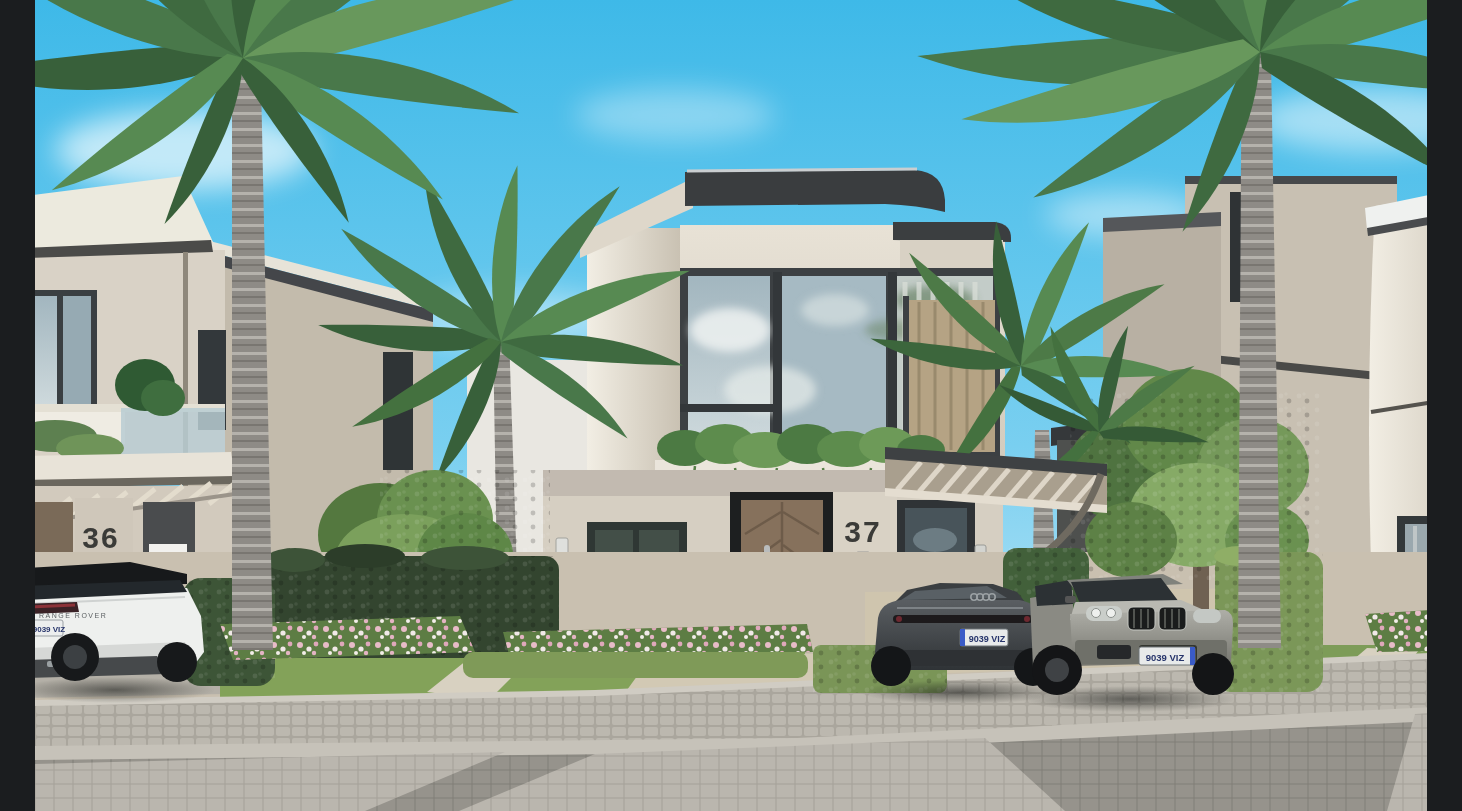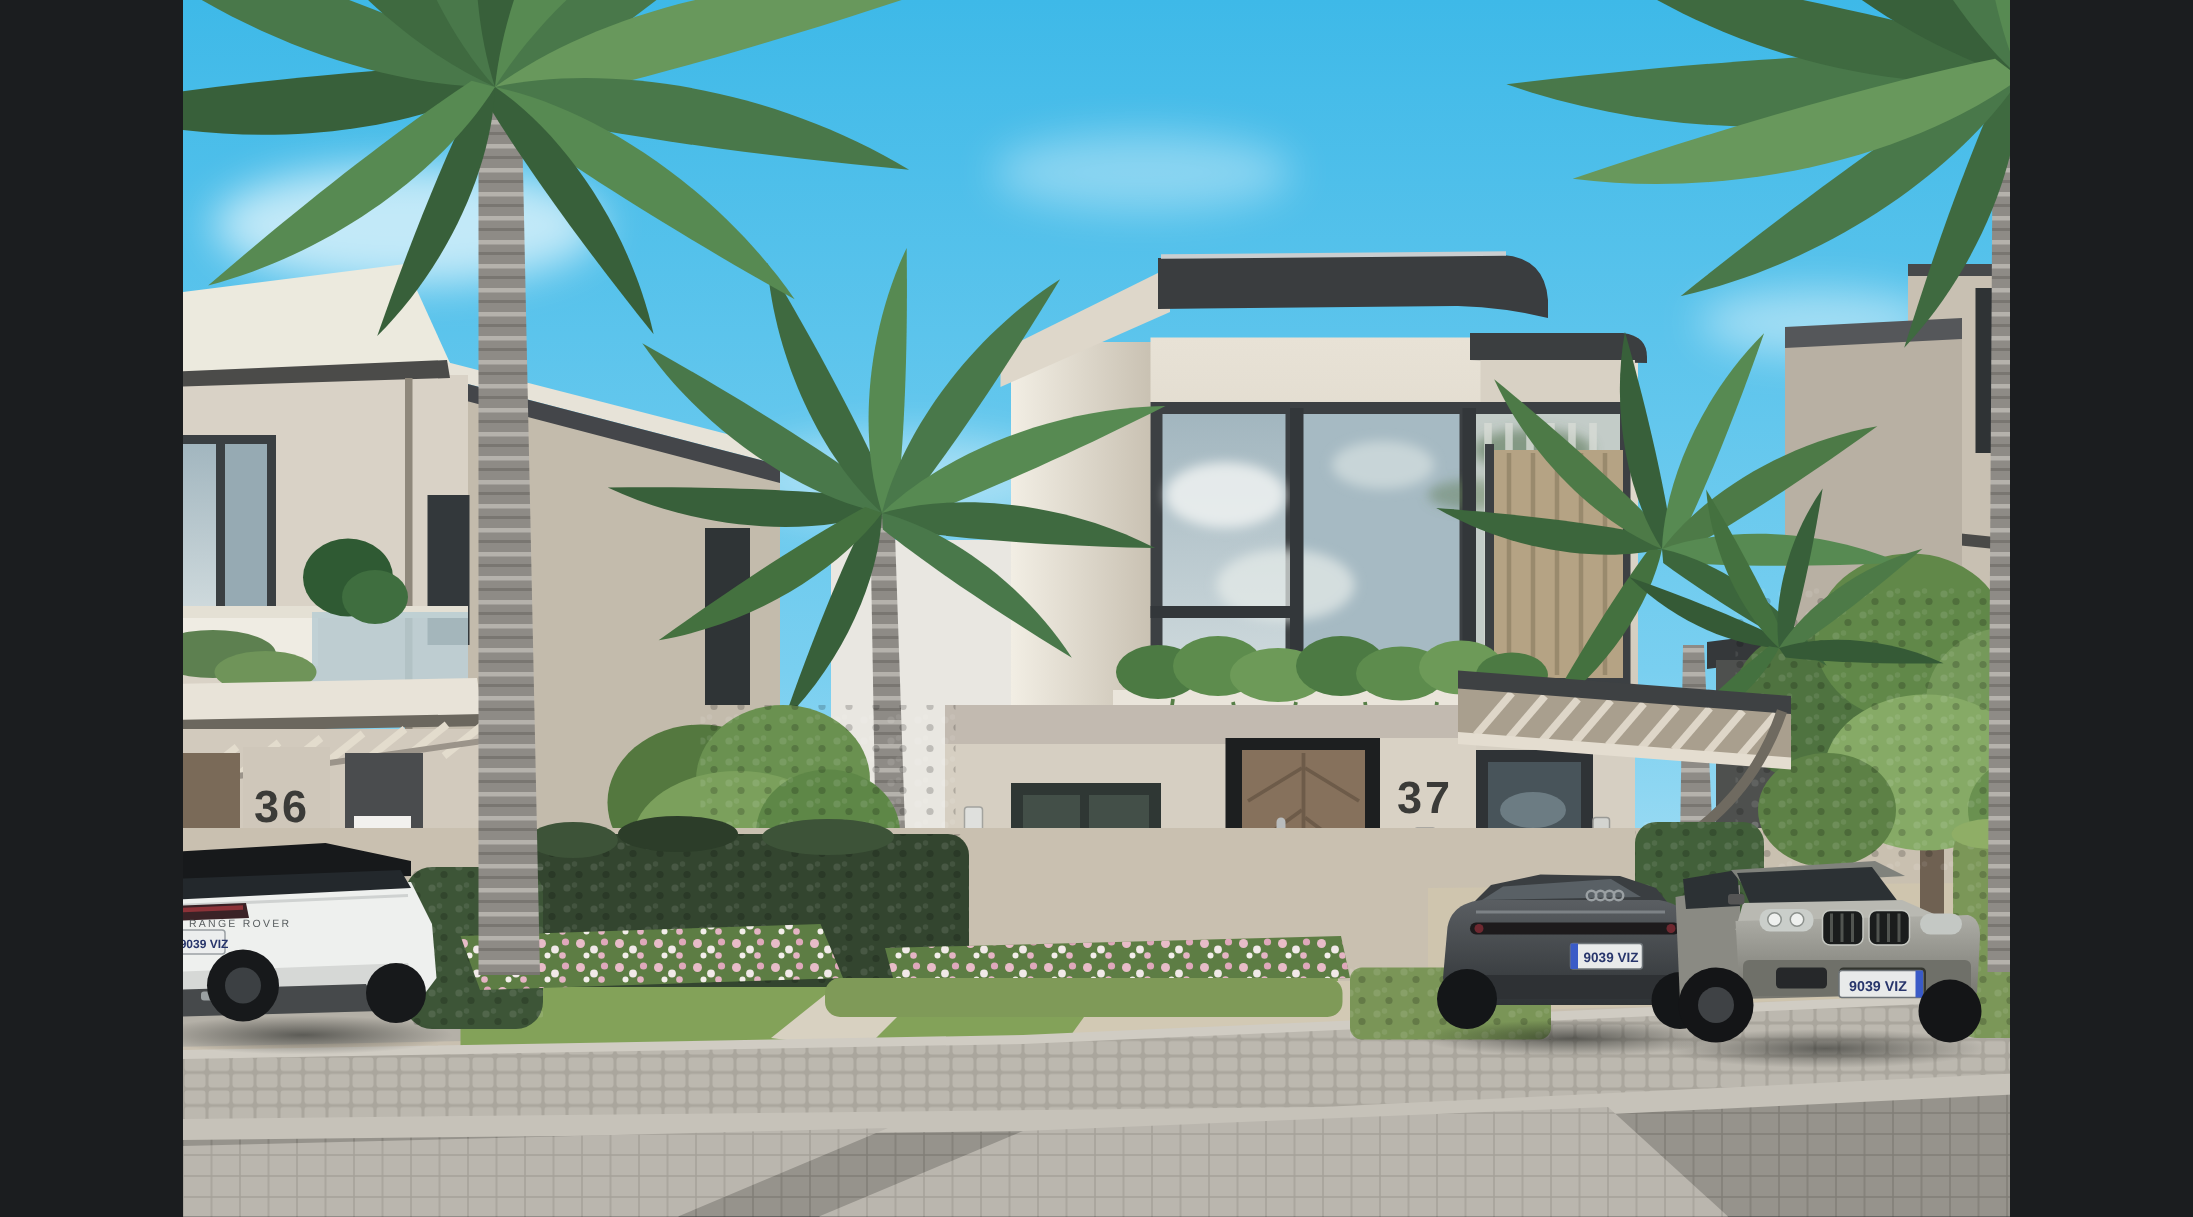--- a/index.html
+++ b/index.html
@@ -1,16 +1,16 @@
 <!DOCTYPE html>
 <html><head>
 <meta charset="utf-8">
 <style>
   html,body{margin:0;padding:0;background:#1b1d1f;}
-  .stage{position:relative;width:1218px;height:811px;overflow:hidden;margin:0 auto;
+  .stage{position:relative;width:1392px;height:811px;overflow:hidden;margin:0 auto;
          font-family:"Liberation Sans", sans-serif;}
   .stage svg{display:block;width:1462px;height:811px;}
   text{font-family:"Liberation Sans", sans-serif;}
   .housenum{font-weight:bold;fill:#3b3b38;letter-spacing:2px;}
   .plate{font-weight:bold;fill:#27356b;}
   .badge{fill:#5a5f61;letter-spacing:1.5px;}
 </style>
 </head>
 <body>
 

